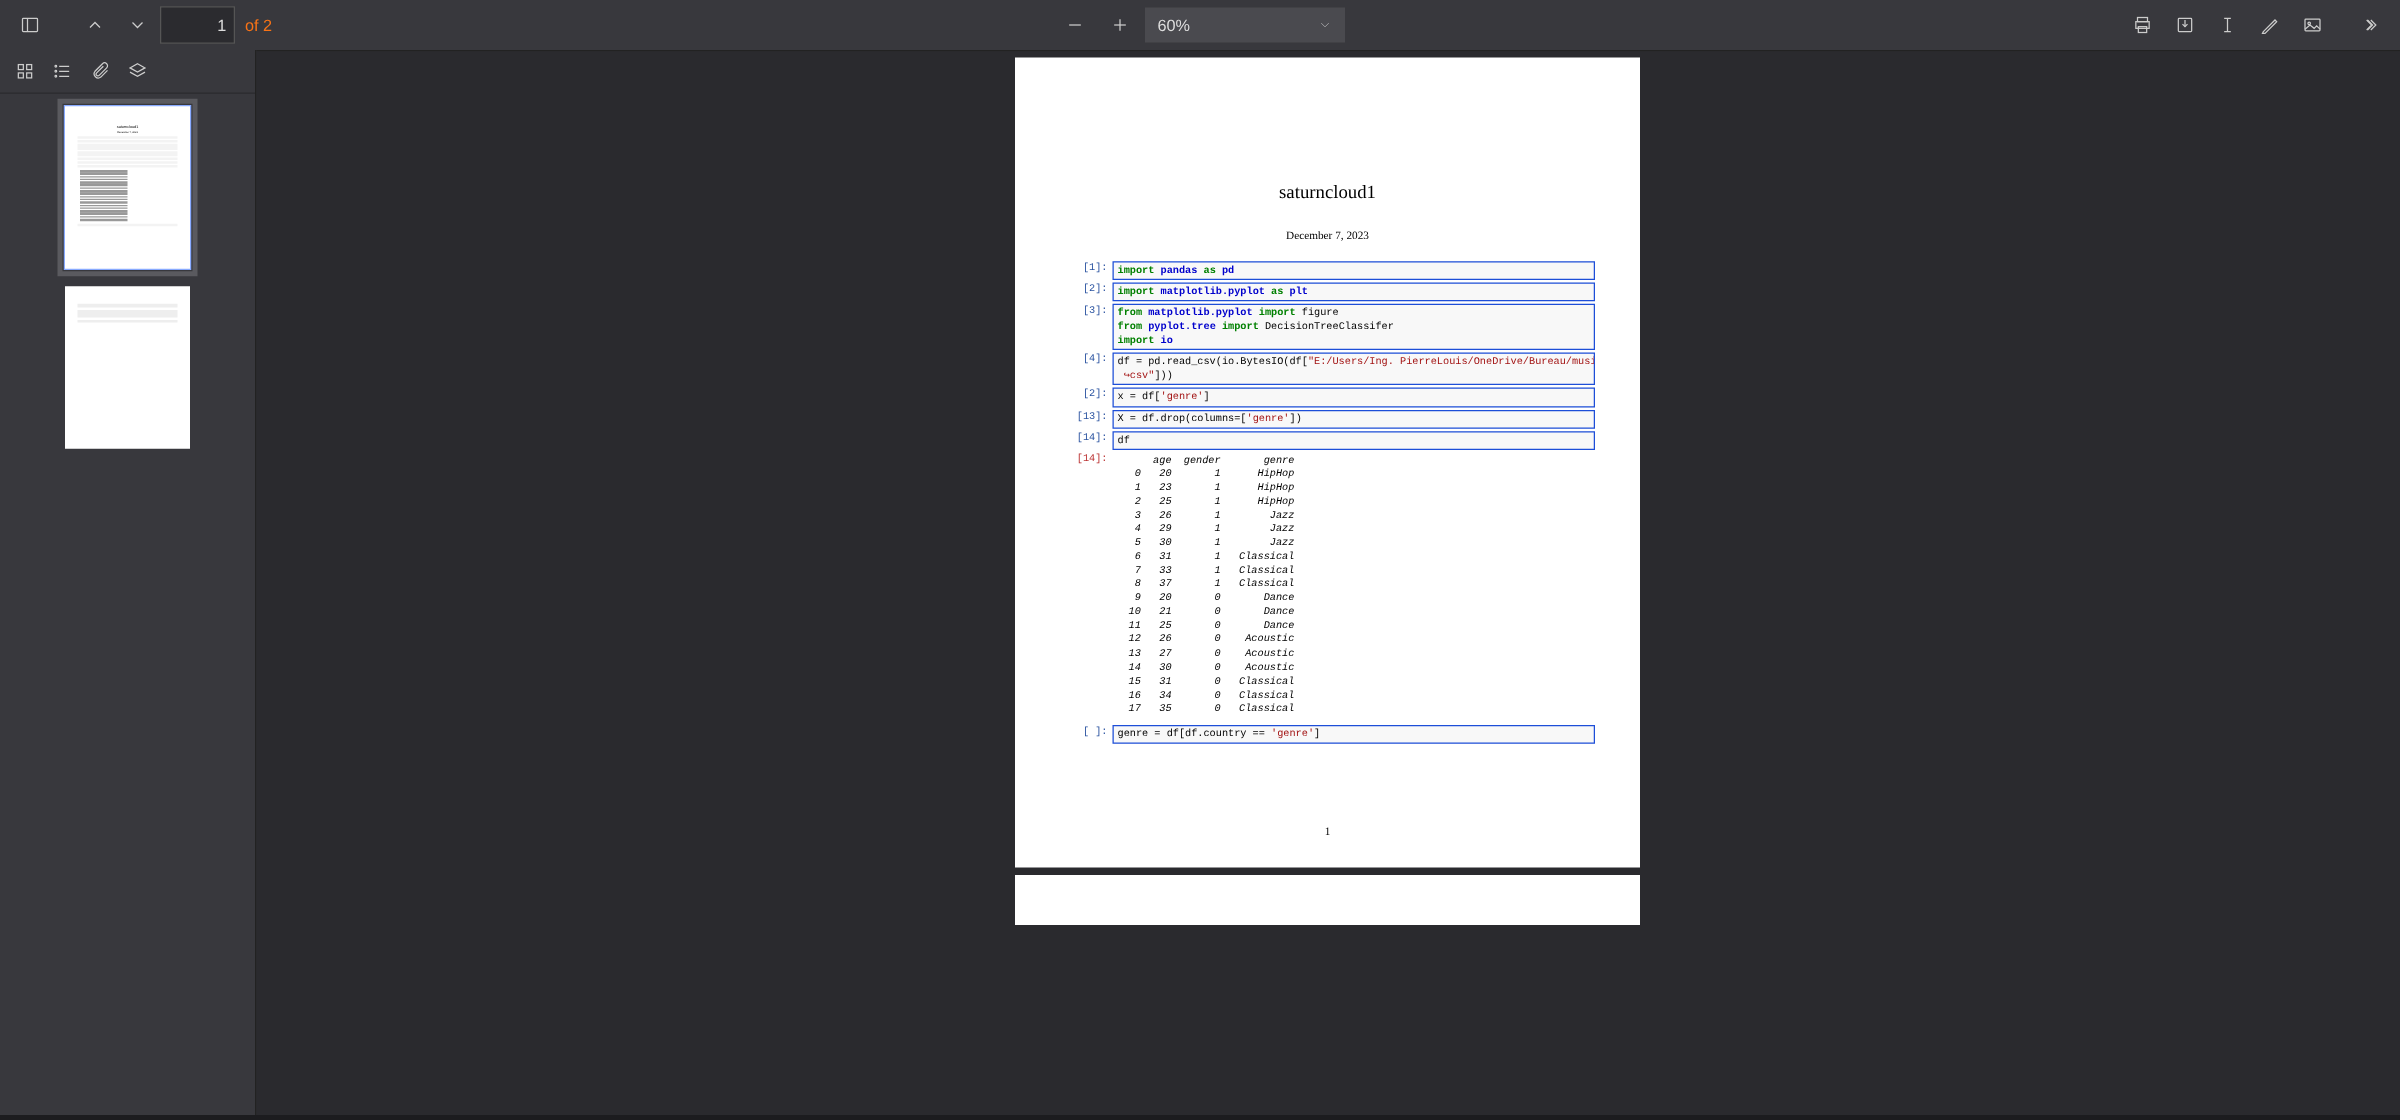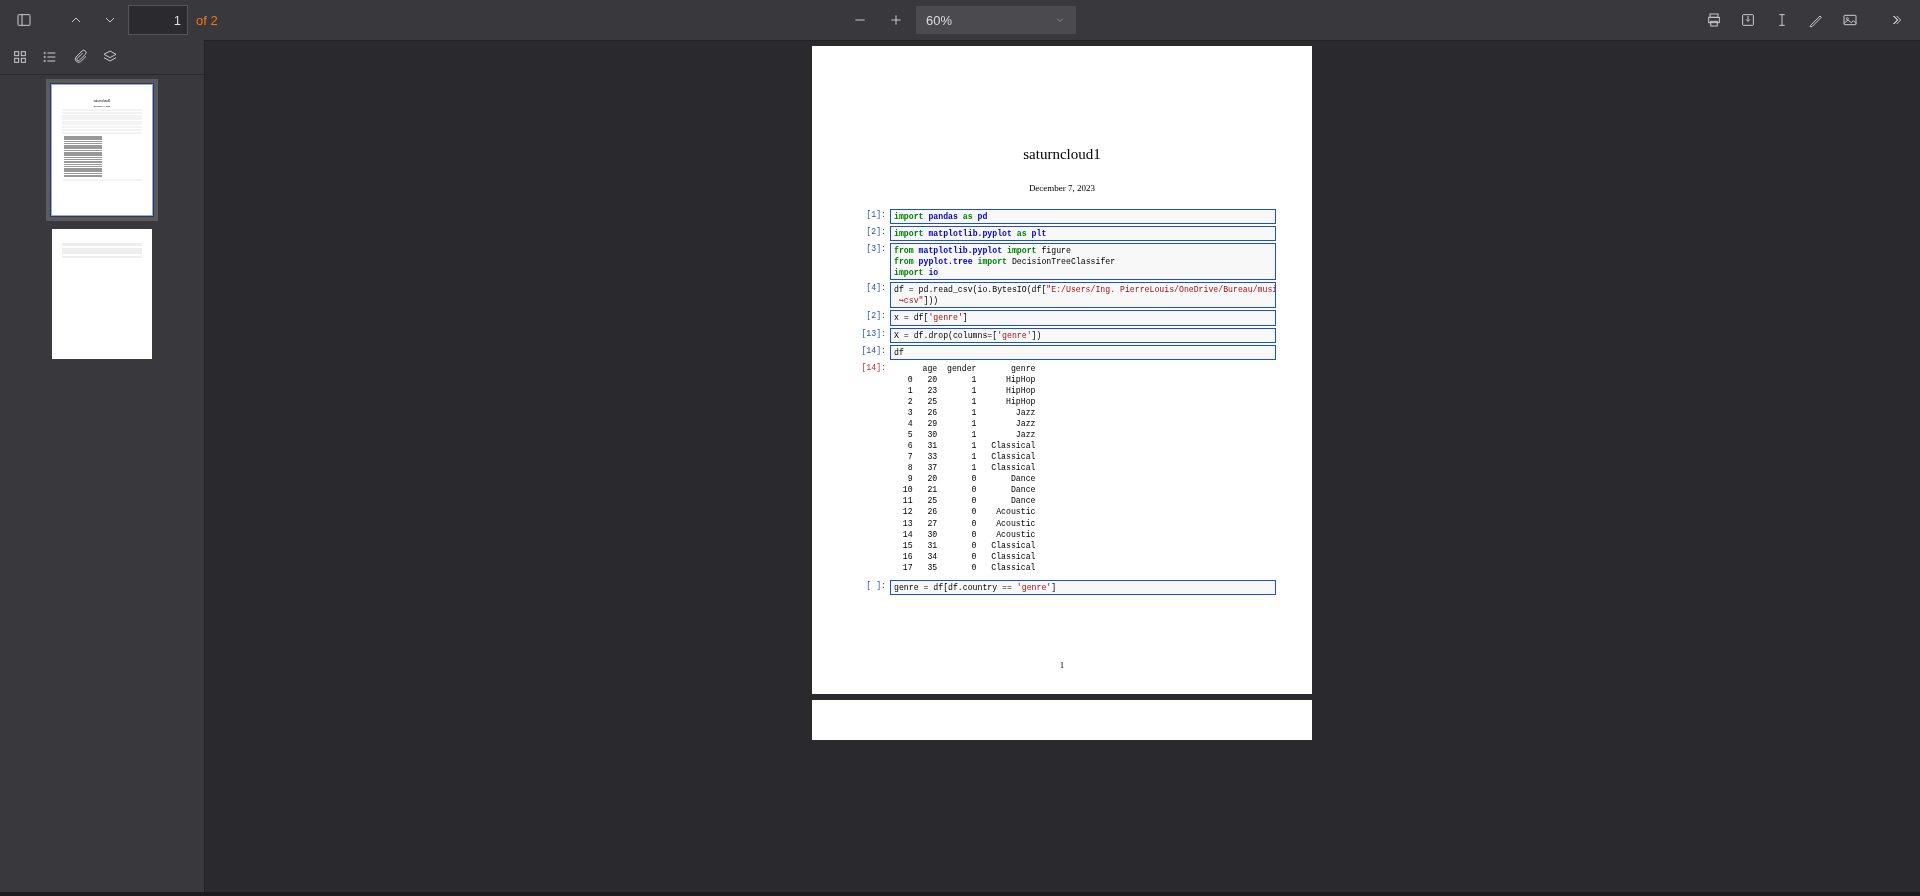--- a/index.html
+++ b/index.html
@@ -27,21 +27,21 @@
   .mini-table div{height:1.5px;background:#000;opacity:.4;margin:0.8px 0;width:50%;}
   .thumb2 .mini-row{background:#eee;margin:2px 4px;height:2.5px;}
   .viewport{position:absolute;left:204px;right:0;top:40px;bottom:4px;overflow:auto;}
   .page{width:500px;min-height:648px;background:#fff;margin:6px auto 6px;position:relative;color:#000;font-family:"Times New Roman",serif;padding:36px 36px 26px;box-sizing:border-box;}
   .doc-title{text-align:center;font-size:15px;margin-top:64px;margin-bottom:20px;}
   .doc-date{text-align:center;font-size:9px;margin-bottom:16px;}
   .cell{display:flex;margin:2px 0;font-family:"Courier New",monospace;font-size:8.2px;line-height:1.35;}
   .cell-label{width:38px;text-align:right;padding-right:4px;flex-shrink:0;color:#2a53a0;}
   .cell-label.out{color:#b33;}
   .cell-body{flex:1;border:1px solid #1d4ed8;background:#f8f8f8;padding:1px 3px;white-space:pre;overflow:hidden;}
-  .cell-body.noborder{border:none;background:none;}
+  .cell-body.noborder{border:none;background:none;font-style:italic;}
   .kw-str{color:#a31515;}
   .page-num{position:absolute;bottom:24px;left:0;right:0;text-align:center;font-size:9px;color:#000;}
   .page2{width:500px;height:40px;background:#fff;margin:0 auto;}
   .bottombar{position:absolute;left:0;right:0;bottom:0;height:4px;background:#1c1c1f;}
   .kw-import{color:#008000;font-weight:bold;}
   .kw-as{color:#008000;font-weight:bold;}
   .kw-name{color:#0000cc;font-weight:bold;}
 </style>
 </head>
 <body>

